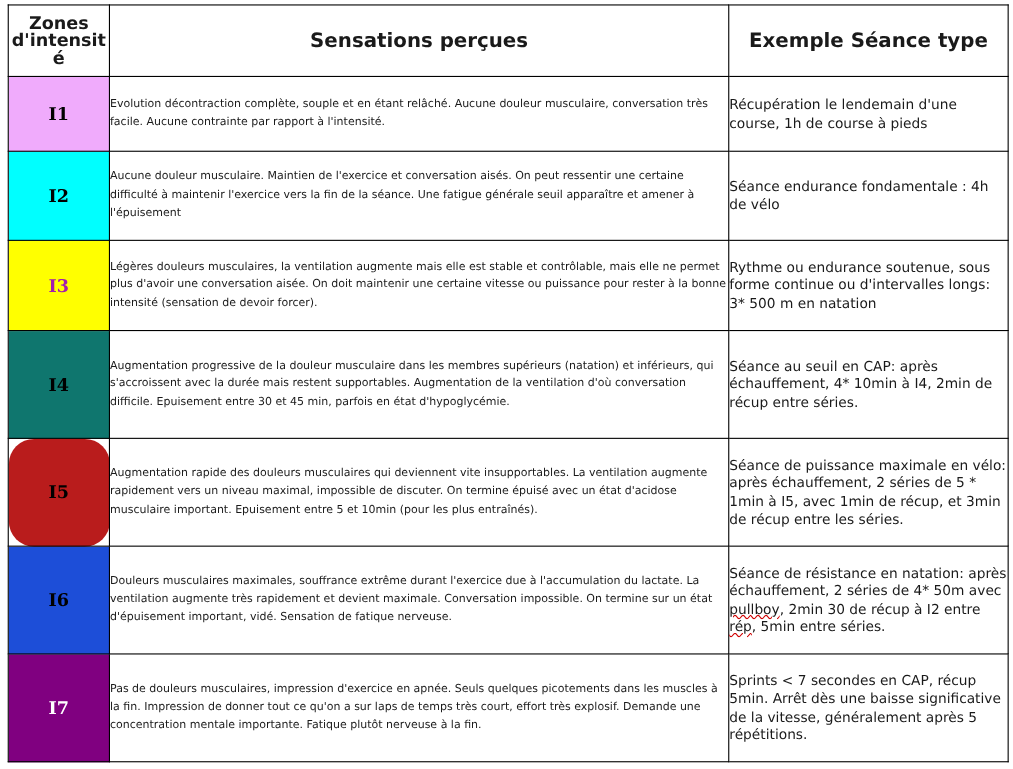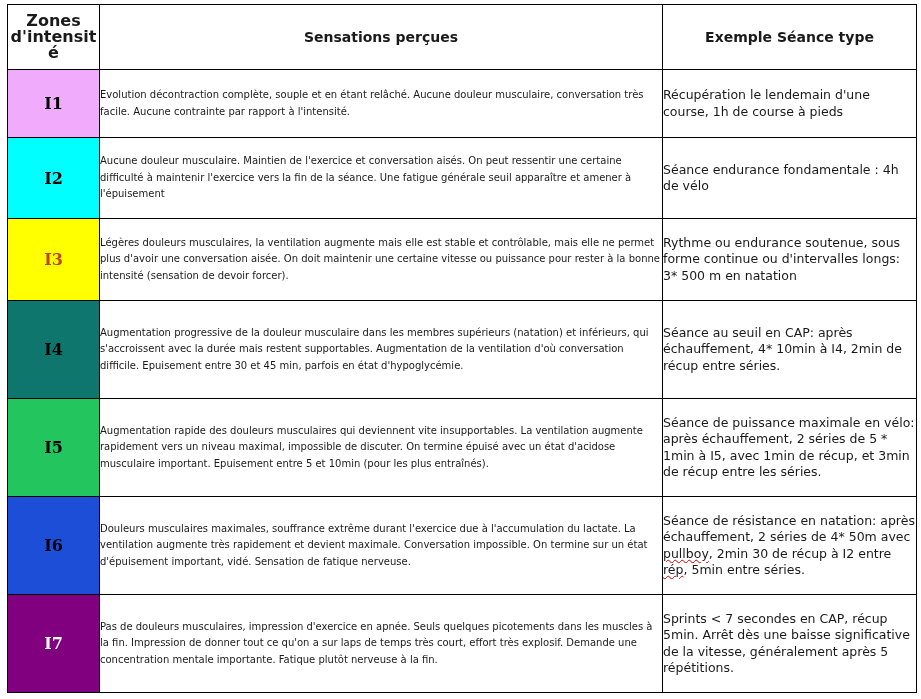--- a/index.html
+++ b/index.html
@@ -11,21 +11,21 @@
   }
   table.zones td, table.zones th {
     border:1.5px solid #000; padding:0;
     vertical-align:middle;
   }
   col.c1 { width:92px; }
   col.c2 { width:563px; }
   col.c3 { width:254px; }
   th { font-weight:bold; }
   th.zone-h { font-size:16px; line-height:16px; text-align:center; height:64px; }
-  th.sens-h, th.ex-h { font-size:14px; text-align:center; }
+  th.sens-h, th.ex-h { font-size:18px; text-align:center; }
   td.zone {
     text-align:center; font-family:"DejaVu Serif", serif;
     font-weight:bold; font-size:16px;
   }
   td.sens { font-size:10px; line-height:16.5px; padding:0 6px; }
   td.ex { font-size:12.5px; line-height:16.5px; padding:0 6px; }
   .spell { text-decoration: underline wavy #d00000; text-decoration-thickness:1px; }
 </style>
 </head>
 <body>
@@ -48,31 +48,31 @@
         <td class="zone" style="background: #f0abfc; color: rgb(0, 0, 0);">I1</td>
         <td class="sens">Evolution  décontraction complète, souple et en étant relâché.  Aucune douleur musculaire, conversation très facile. Aucune contrainte par rapport à l'intensité.</td>
         <td class="ex">Récupération le lendemain d'une course, 1h de course à pieds</td>
       </tr>
       <tr style="height: 81px;">
         <td class="zone" style="background: rgb(0, 255, 255); color: rgb(0, 0, 0);">I2</td>
         <td class="sens">Aucune douleur musculaire. Maintien de l'exercice et conversation aisés. On peut ressentir une certaine difficulté à maintenir l'exercice vers la fin de la séance. Une fatigue générale seuil apparaître et amener à l'épuisement</td>
         <td class="ex">Séance endurance fondamentale : 4h de vélo</td>
       </tr>
       <tr style="height: 82px;">
-        <td class="zone" style="background: rgb(255, 255, 0); color: #c2410c;">I3</td>
+        <td class="zone" style="background: rgb(255, 255, 0); color: #a21caf;">I3</td>
         <td class="sens">Légères douleurs musculaires, la ventilation augmente mais elle est stable et contrôlable, mais elle ne permet plus d'avoir une conversation aisée. On doit maintenir une certaine vitesse ou puissance pour rester à la bonne intensité (sensation de devoir forcer).</td>
         <td class="ex">Rythme ou endurance soutenue, sous forme continue ou d'intervalles longs: 3* 500 m en natation</td>
       </tr>
       <tr style="height: 98px;">
         <td class="zone" style="background: #0f766e; color: rgb(0, 0, 0);">I4</td>
         <td class="sens">Augmentation progressive de la douleur musculaire dans les membres supérieurs (natation) et inférieurs, qui s'accroissent avec la durée mais restent supportables. Augmentation de la ventilation d'où conversation difficile. Epuisement entre 30 et 45 min, parfois en état d'hypoglycémie.</td>
         <td class="ex">Séance au seuil en CAP: après échauffement, 4* 10min à I4, 2min de récup entre séries.</td>
       </tr>
       <tr style="height: 98px;">
-        <td class="zone" style="background: #22c55e; color: rgb(0, 0, 0);">I5</td>
+        <td class="zone" style="background: #b91c1c; color: rgb(0, 0, 0); border-radius: 23px;">I5</td>
         <td class="sens">Augmentation rapide des douleurs musculaires qui deviennent vite insupportables. La ventilation augmente rapidement vers un niveau maximal, impossible de discuter. On termine épuisé avec un état d'acidose musculaire important. Epuisement entre 5 et 10min (pour les plus entraînés).</td>
         <td class="ex">Séance de puissance maximale en vélo: après échauffement, 2 séries de 5 * 1min à I5, avec 1min de récup, et 3min de récup entre les séries.</td>
       </tr>
       <tr style="height: 98px;">
         <td class="zone" style="background: #1d4ed8; color: rgb(0, 0, 0);">I6</td>
         <td class="sens">Douleurs musculaires maximales, souffrance extrême durant l'exercice due à l'accumulation du lactate. La ventilation augmente très rapidement et devient maximale. Conversation impossible. On termine sur un état d'épuisement important, vidé. Sensation de fatique nerveuse.</td>
         <td class="ex"><span>Séance de résistance en natation: après échauffement, 2 séries de 4* 50m avec </span><span class="spell">pullboy</span><span>, 2min 30 de récup à I2 entre </span><span class="spell">rép</span><span>, 5min entre séries.</span></td>
       </tr>
       <tr style="height: 98px;">
         <td class="zone" style="background: rgb(128, 0, 128); color: rgb(255, 255, 255); margin-top: 28px;">I7</td>

